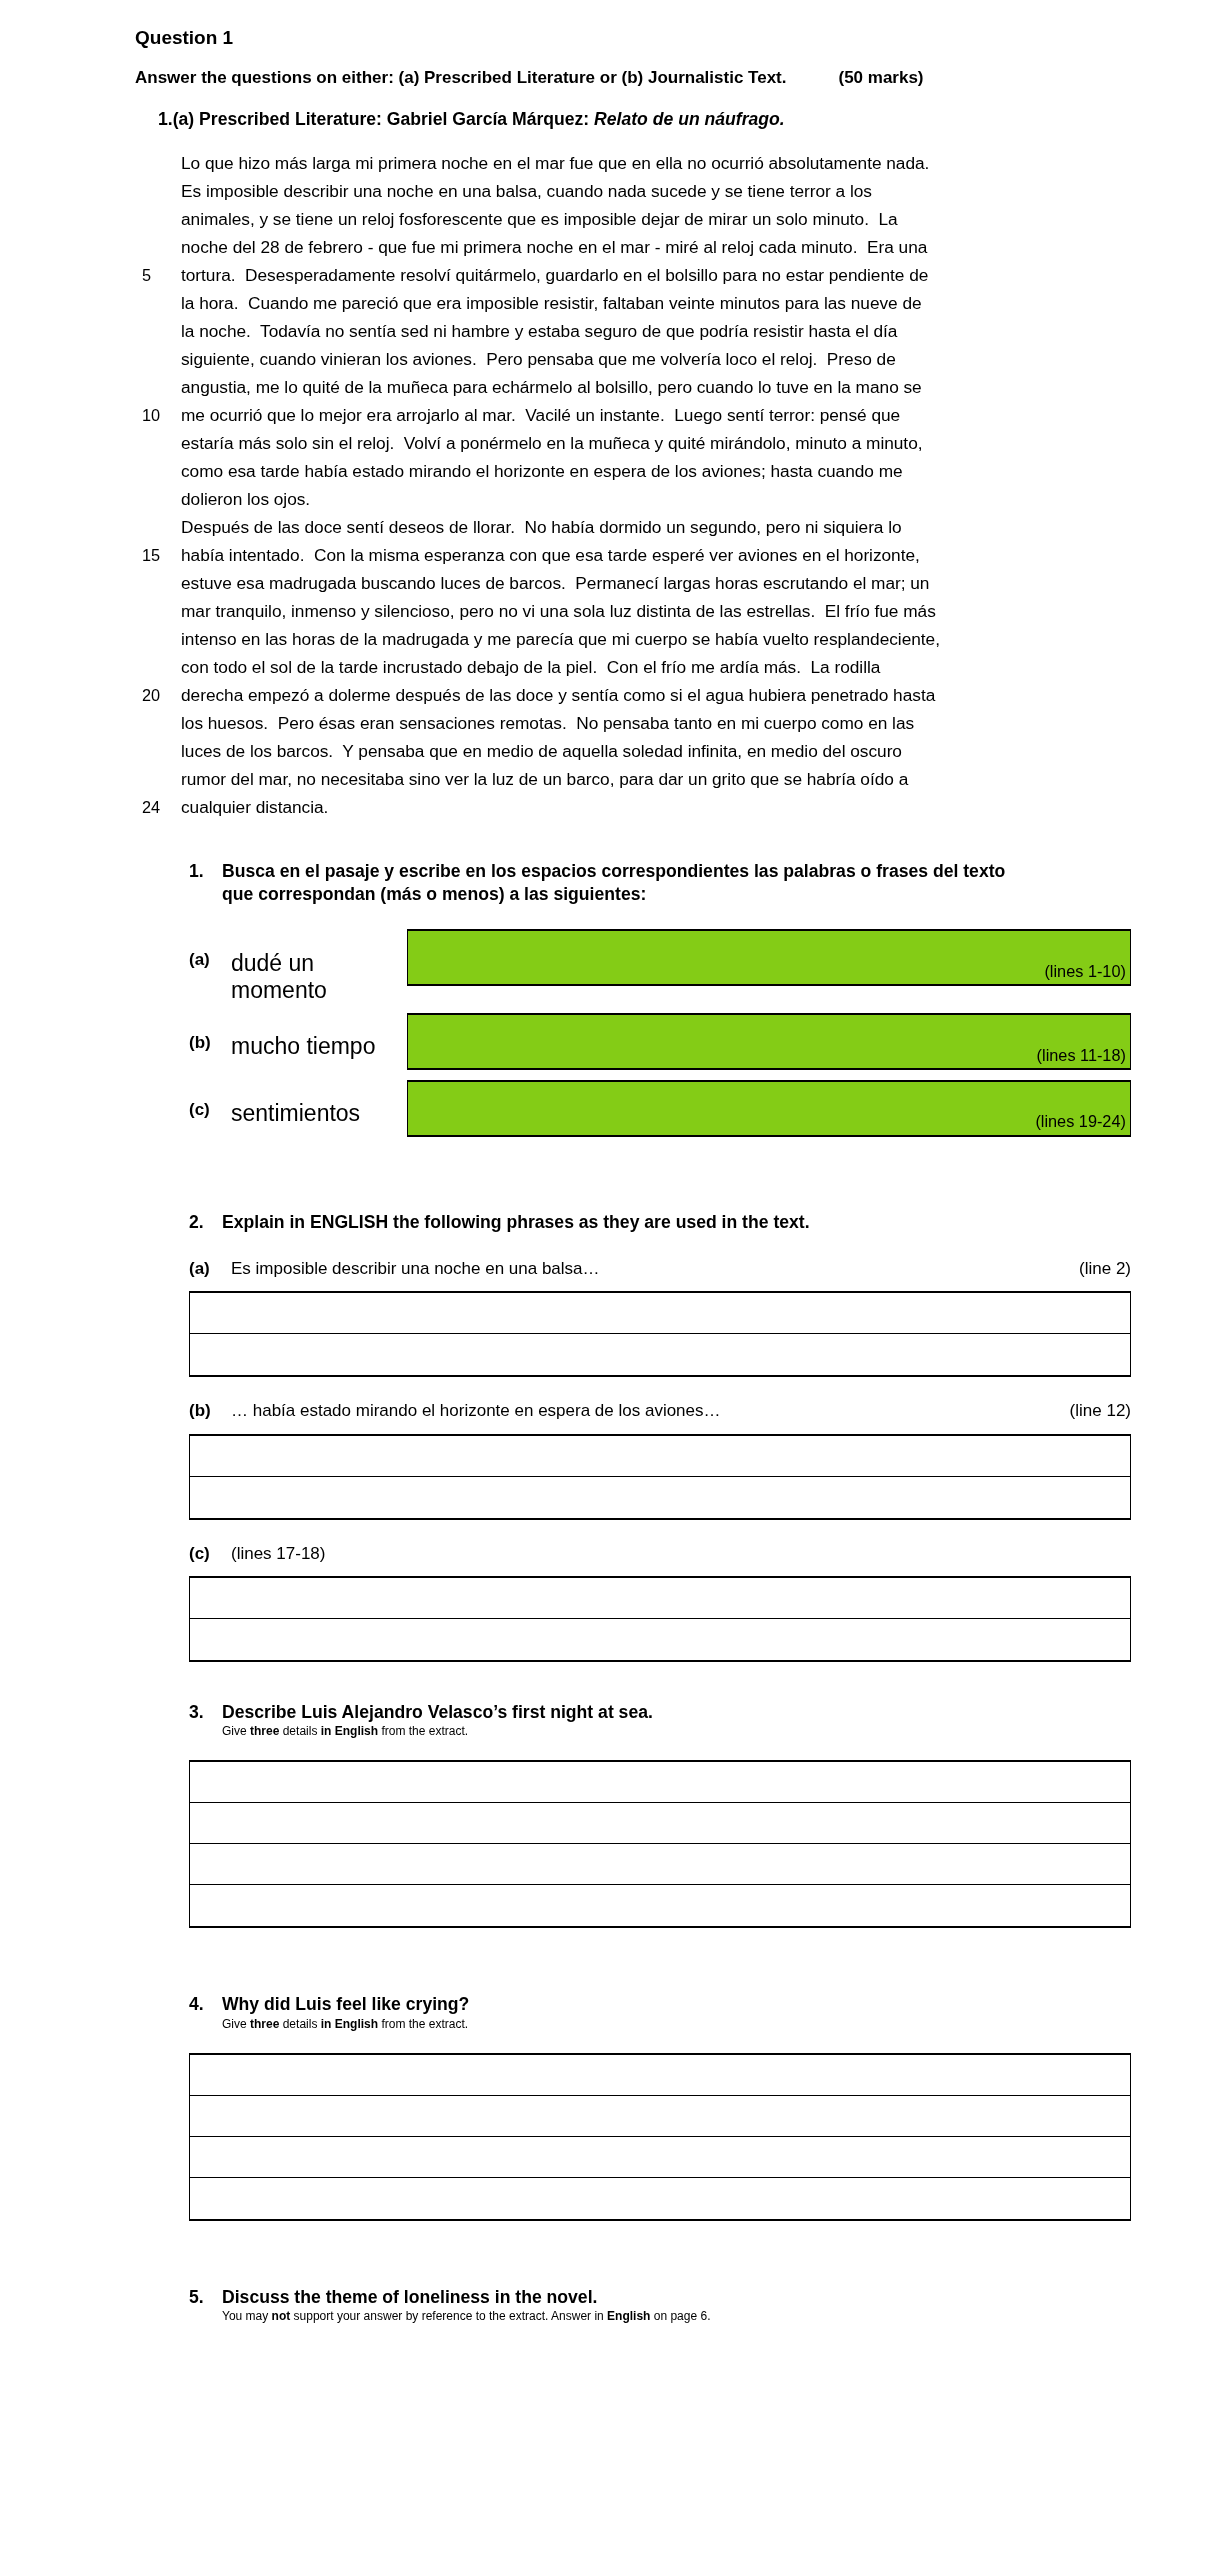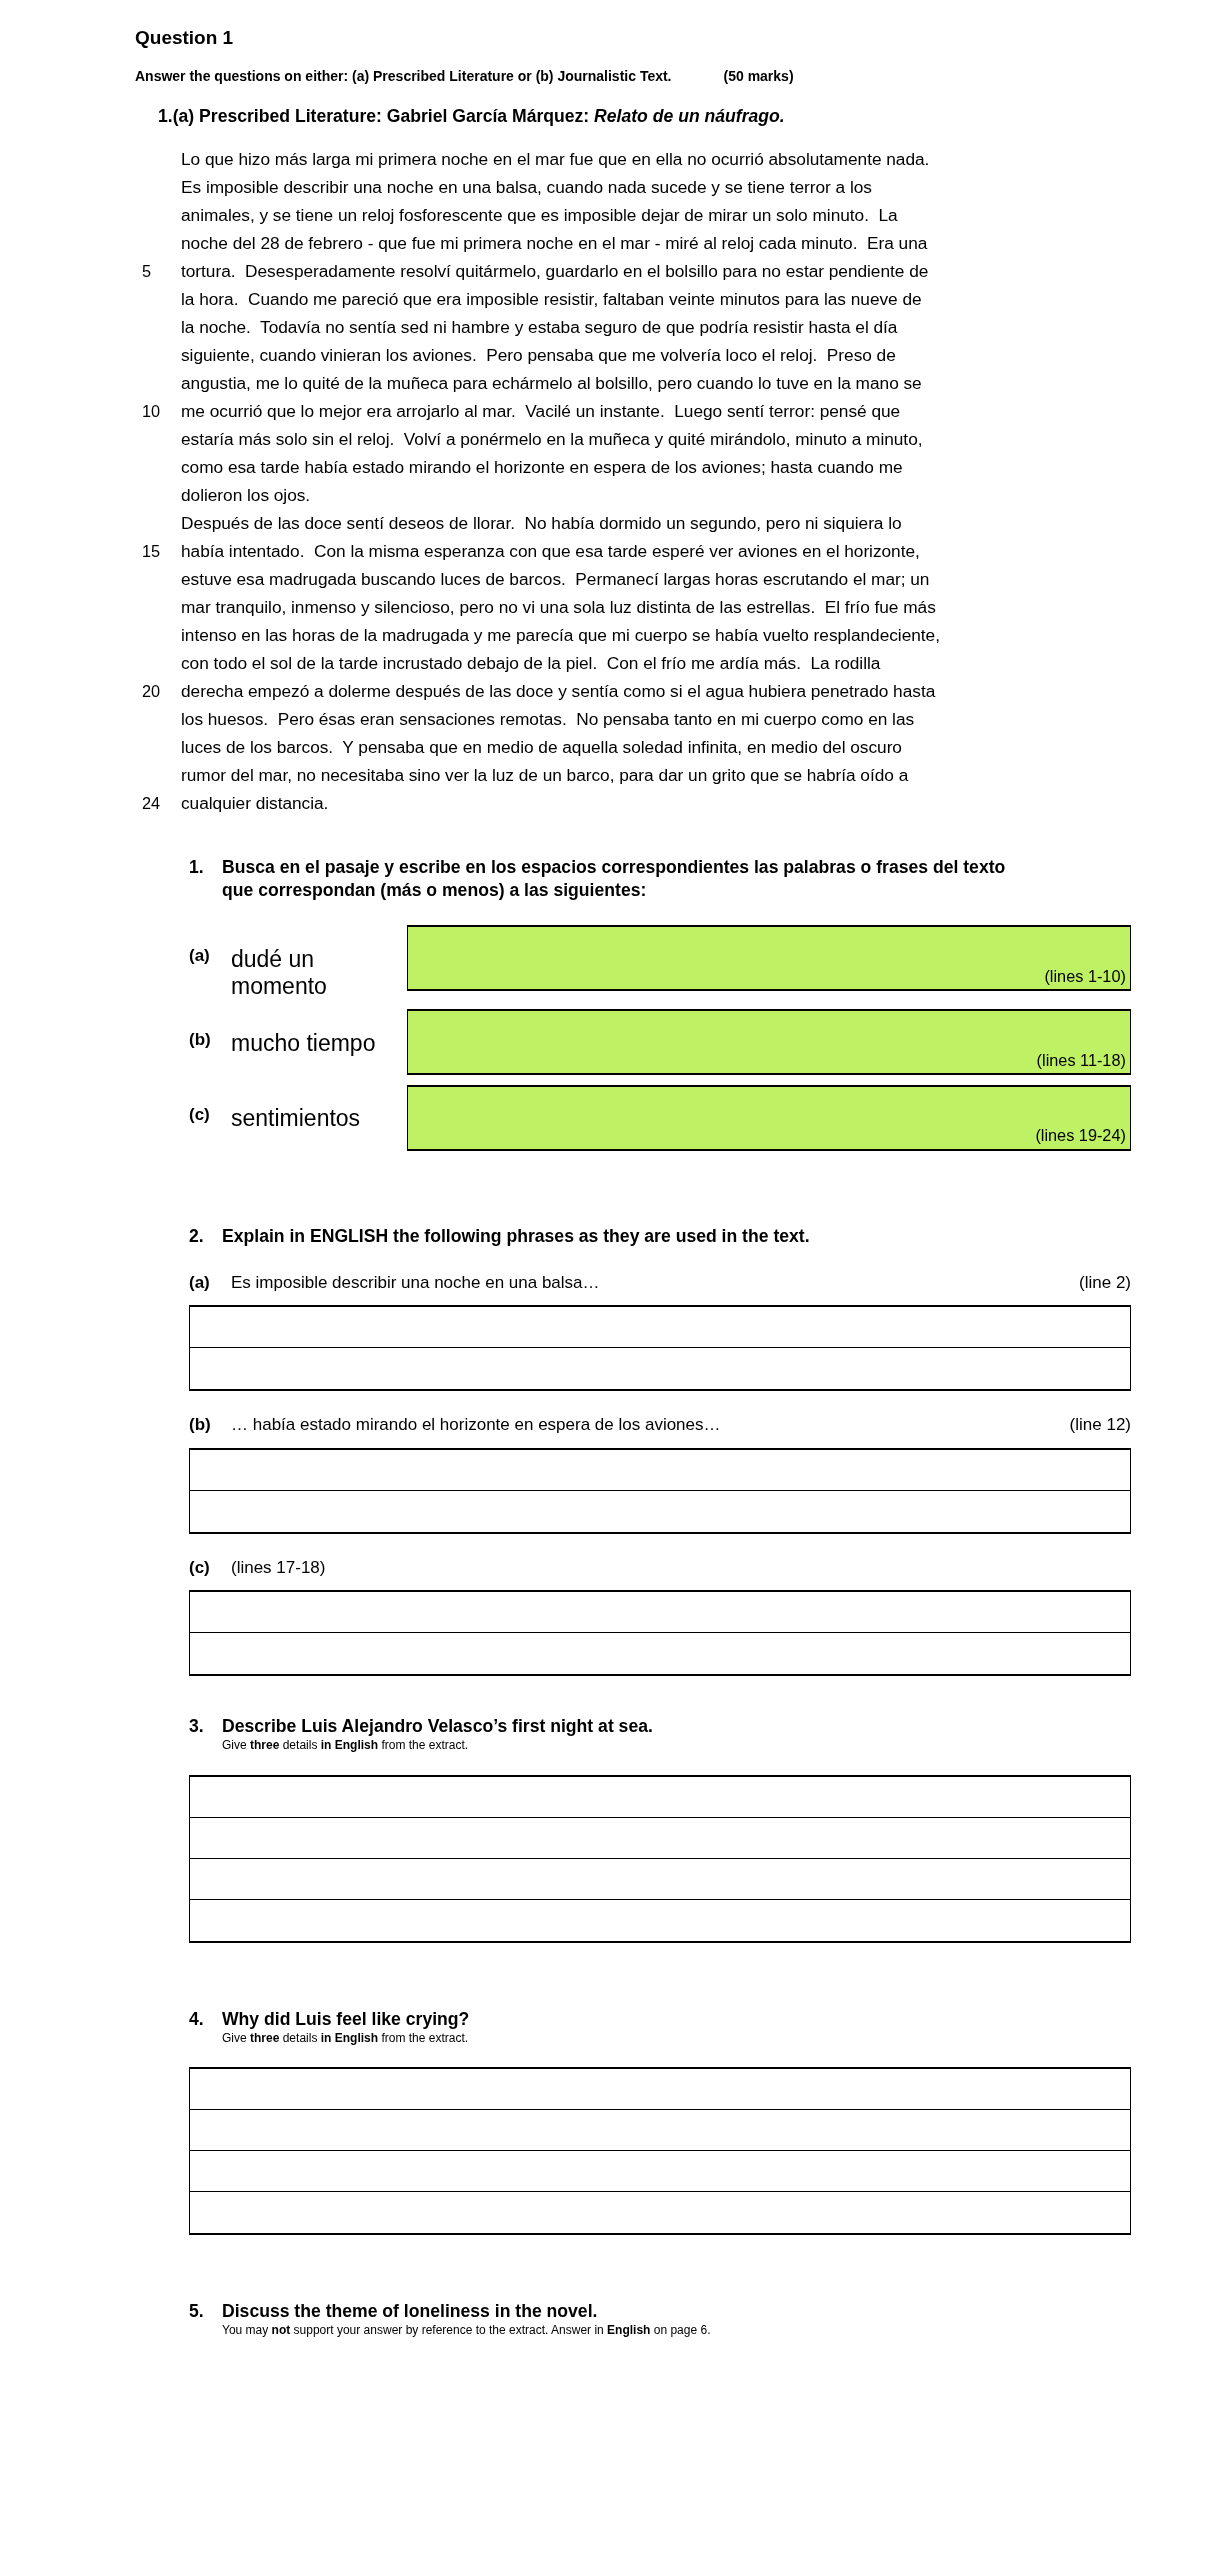--- a/index.html
+++ b/index.html
@@ -27,21 +27,21 @@
   }
 
   
   .q-title {
     font-size: 19px;
     font-weight: bold;
     margin: 0 0 17.6px 34px;
     line-height: 1.25;
   }
   .q-instruction {
-    font-size: 14px;
+    font-size: 17px;
     font-weight: bold;
     margin: 0 0 19px 34px;
     line-height: 1.3;
     display: flex;
     align-items: baseline;
   }
   .q-instruction .marks {
     margin-left: 52px;
     white-space: nowrap;
   }
@@ -127,24 +127,24 @@
     flex: 0 0 176px;
     font-size: 23px;
     font-weight: normal;
     padding-top: 20.3px;
   }
   .q1row .ansbox {
     flex: 1 1 auto;
     border: 1.4px solid #000;
     border-top-width: 2.7px;
     border-bottom-width: 2.7px;
-    height: 66px;
+    height: 57px;
     box-sizing: border-box;
     position: relative;
-    background: #bef264;
+    background: #84cc16;
   }
   .q1row .ansbox .lineref {
     position: absolute;
     right: 4.1px;
     bottom: 3.4px;
     font-size: 16.3px;
   }
 
   
   .q2item {

